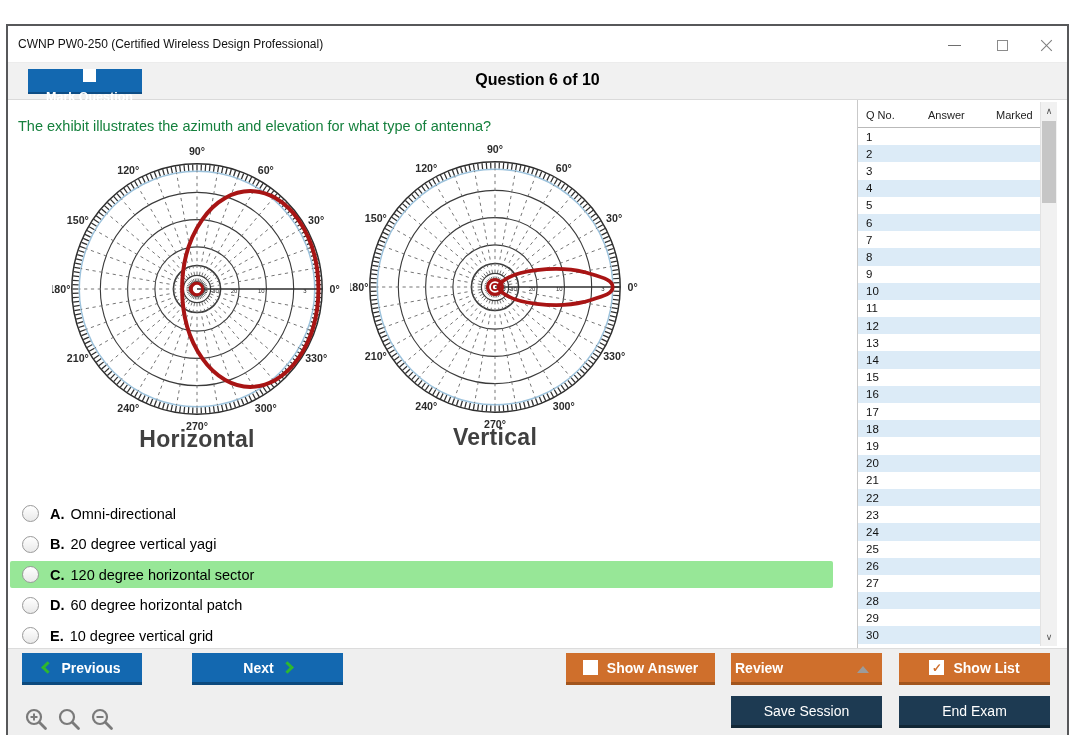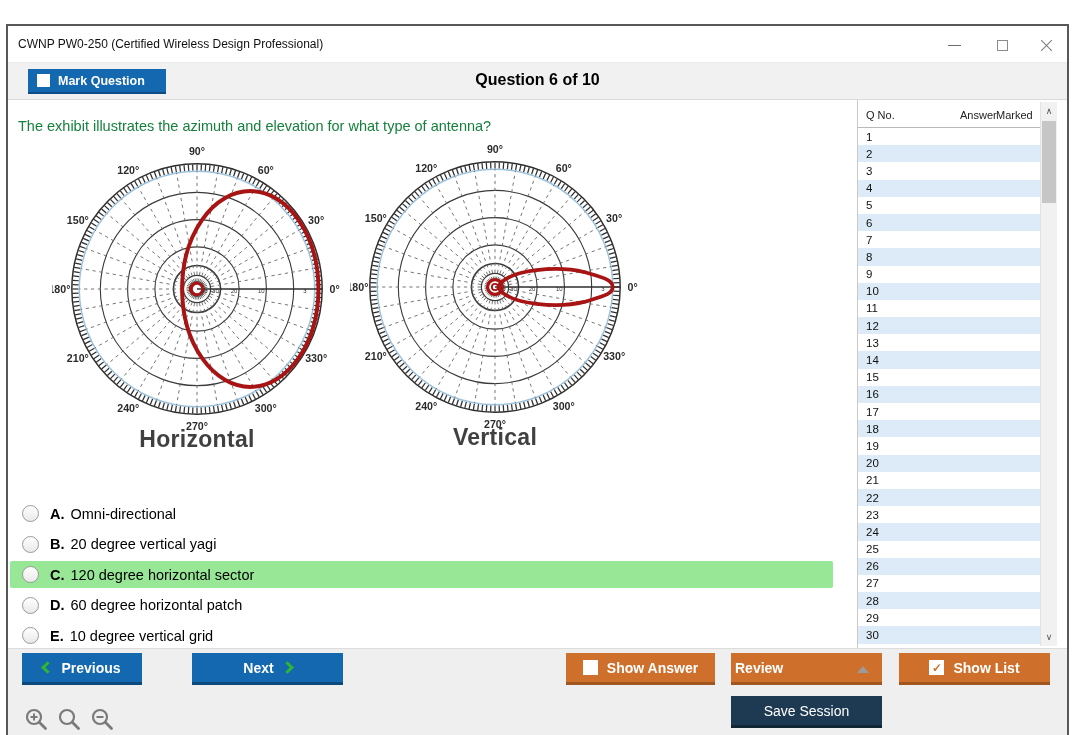--- a/index.html
+++ b/index.html
@@ -21,23 +21,23 @@
   .glyph-min { width:13px; height:0; border-top:1px solid #6e6e6e; display:block; }
   .glyph-max { width:11px; height:11px; border:1px solid #8b8b8b; display:block; }
   .glyph-close { position:relative; width:13px; height:13px; display:block; }
   .glyph-close::before, .glyph-close::after { content:""; position:absolute; left:-1px; top:6px;
         width:15px; height:1px; background:#7d7d7d; }
   .glyph-close::before { transform:rotate(45deg); } .glyph-close::after { transform:rotate(-45deg); }
 
   
   .headerband { position:absolute; top:37px; left:0; right:0; height:37px; background:#f1f1f1;
                 border-bottom:1px solid #dadada; }
-  .markq { position:absolute; left:20px; top:6px; width:138px; height:25px; background:#1368b0;
+  .markq { position:absolute; left:20px; top:6px; width:114px; height:25px; background:#1368b0;
            border-bottom:2px solid #0d4d85; color:#fff; display:flex; align-items:center;
-           gap:8px; padding-left:9px; cursor:default; }
+           gap:8px; padding-left:9px; cursor:default;flex-direction:column; }
   .markq .cb { width:13px; height:13px; background:#fff; flex:0 0 auto; }
   .markq .lbl { font-size:12.5px; font-weight:bold; }
   .qcounter { position:absolute; left:0; right:0; top:8px; text-align:center; font-size:16px;
               font-weight:bold; color:#000; }
 
   
   .content { position:absolute; top:74px; left:0; width:849px; height:548px; background:#fff;
              overflow:hidden; }
   .qtext { position:absolute; left:10px; top:18px; font-size:14.5px; color:#15803d; }
 
@@ -54,21 +54,21 @@
            background:linear-gradient(#ffffff,#e9e9e9); margin-right:11px; flex:0 0 auto; }
   .optletter { font-weight:bold; font-size:14.5px; color:#000; margin-right:6px; }
   .opttext { font-size:14.5px; color:#000; }
 
   
   .sidebar { position:absolute; top:74px; left:849px; width:200px; height:548px; background:#fff;
              border-left:1px solid #c9c9c9; }
   .qlheader { position:absolute; top:2px; left:0; right:17px; height:26px; background:#fff;
               border-bottom:1px solid #b9b9b9; font-size:11px; color:#222; }
   .qlheader span { position:absolute; top:7px; }
-  .h-qno { left:8px; } .h-answer { left:70px;margin-left:32px; } .h-marked { left:138px; }
+  .h-qno { left:8px; } .h-answer { left:70px; } .h-marked { left:138px; }
   .qlrows { position:absolute; top:28px; left:0; right:17px; bottom:2px; overflow:hidden; }
   .qrow { height:17.2px; display:flex; align-items:center; padding-left:8px; font-size:11.5px;
           color:#111; }
   .qrow.alt { background:#dcebf7; }
   .qscroll { position:absolute; top:2px; right:0; width:17px; bottom:2px; background:#f1f1f1;
              border-left:1px solid #e2e2e2; }
   .sarrow { position:absolute; left:0; width:16px; height:16px; display:flex; align-items:center;
             justify-content:center; font-size:9px; color:#555; }
   .sarrow.up { top:1px; } .sarrow.down { bottom:1px; }
   .sthumb { position:absolute; top:19px; left:1px; width:14px; height:82px; background:#c6c6c6; }
@@ -782,20 +782,23 @@
       <span>Review</span>
       <span class="tri-up"></span>
     </div>
     <div class="btn orange" id="btn-showlist">
       <span class="btncb" id="cb-showlist">✓</span>
       <span>Show List</span>
     </div>
     <div class="btn dark" id="btn-save">
       <span>Save Session</span>
     </div>
+    <div class="btn dark" id="btn-end">
+      <span>End Exam</span>
+    </div>
 
     <div class="zoomtools">
       <span class="zoombtn">
         <svg width="26" height="26" viewBox="0 0 26 26">
           <circle cx="10" cy="10" r="7" fill="none" stroke="#7a7a7a" stroke-width="2.2"></circle>
           <line x1="15.3" y1="15.3" x2="21.5" y2="21.5" stroke="#7a7a7a" stroke-width="2.8" stroke-linecap="round"></line>
           <line x1="6.5" y1="10" x2="13.5" y2="10" stroke="#7a7a7a" stroke-width="2"></line>
           <line x1="10" y1="6.5" x2="10" y2="13.5" stroke="#7a7a7a" stroke-width="2"></line>
         </svg>
       </span>

